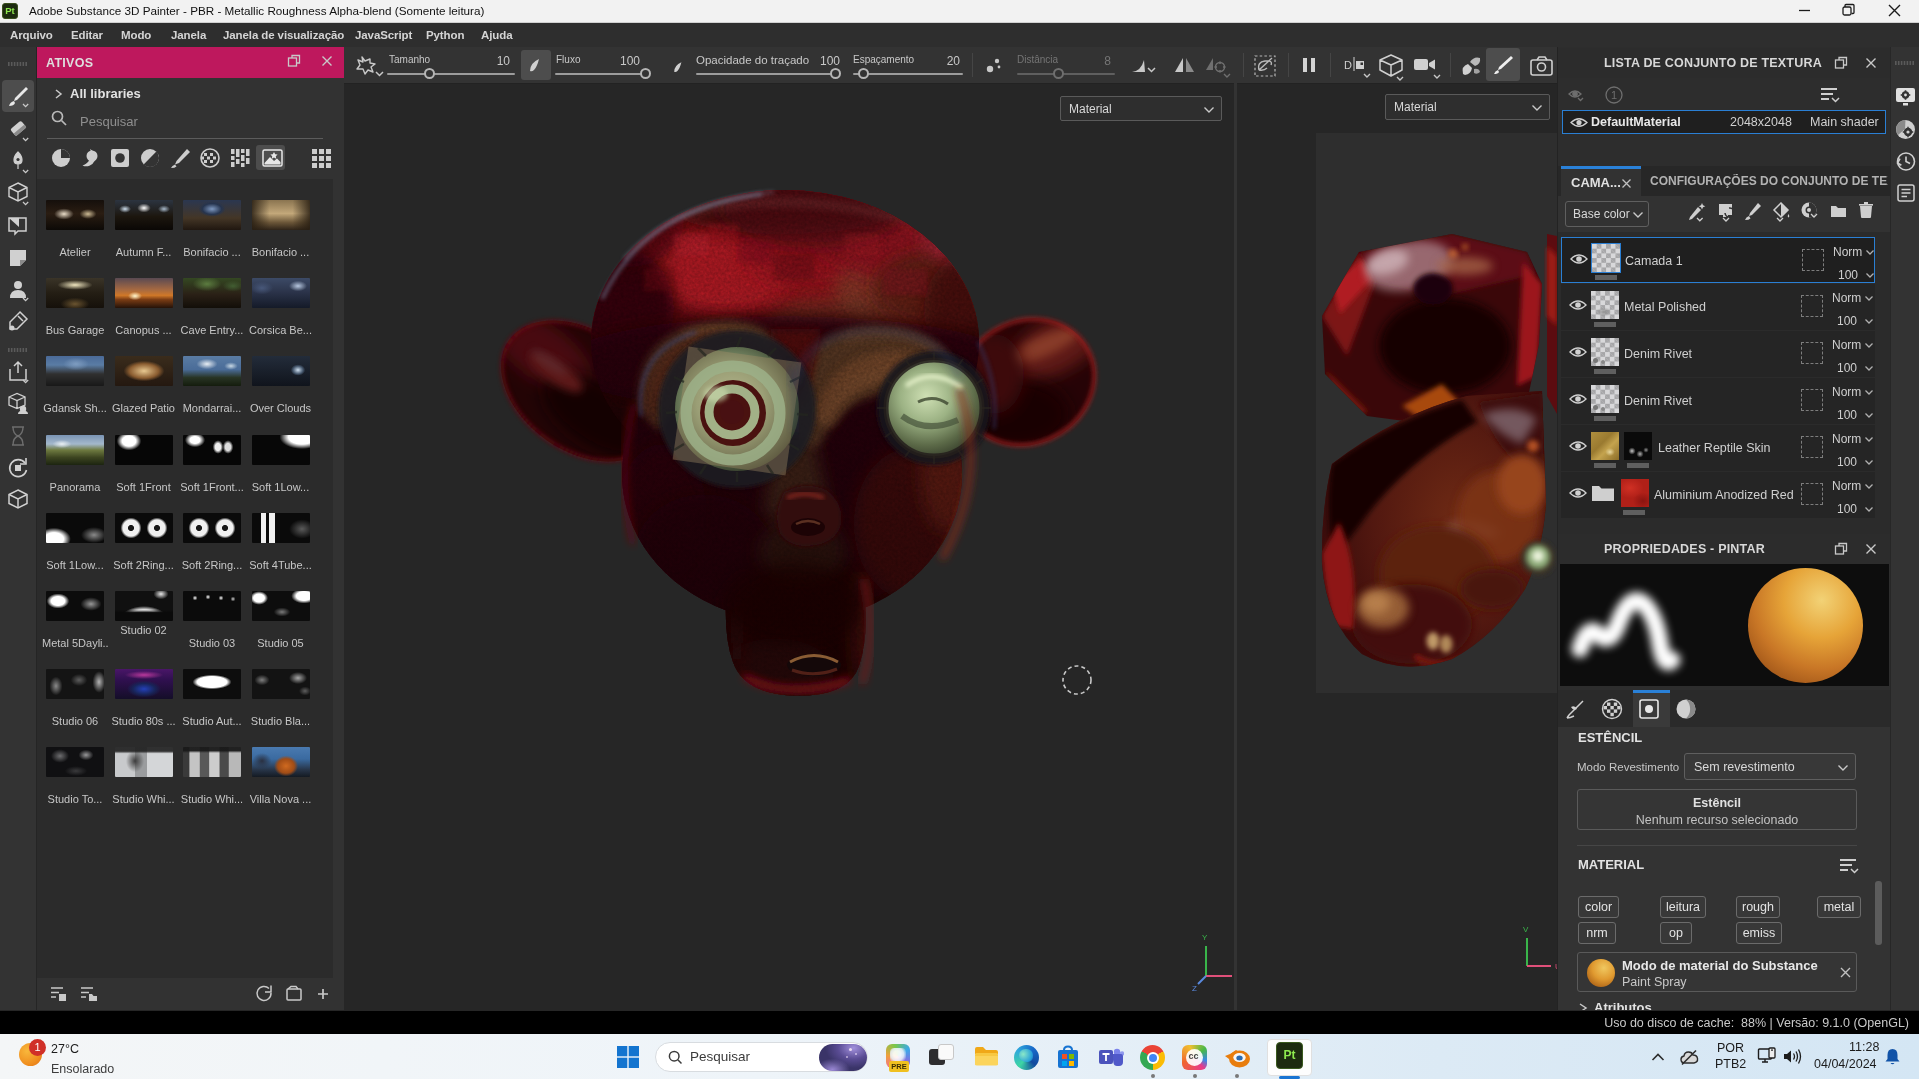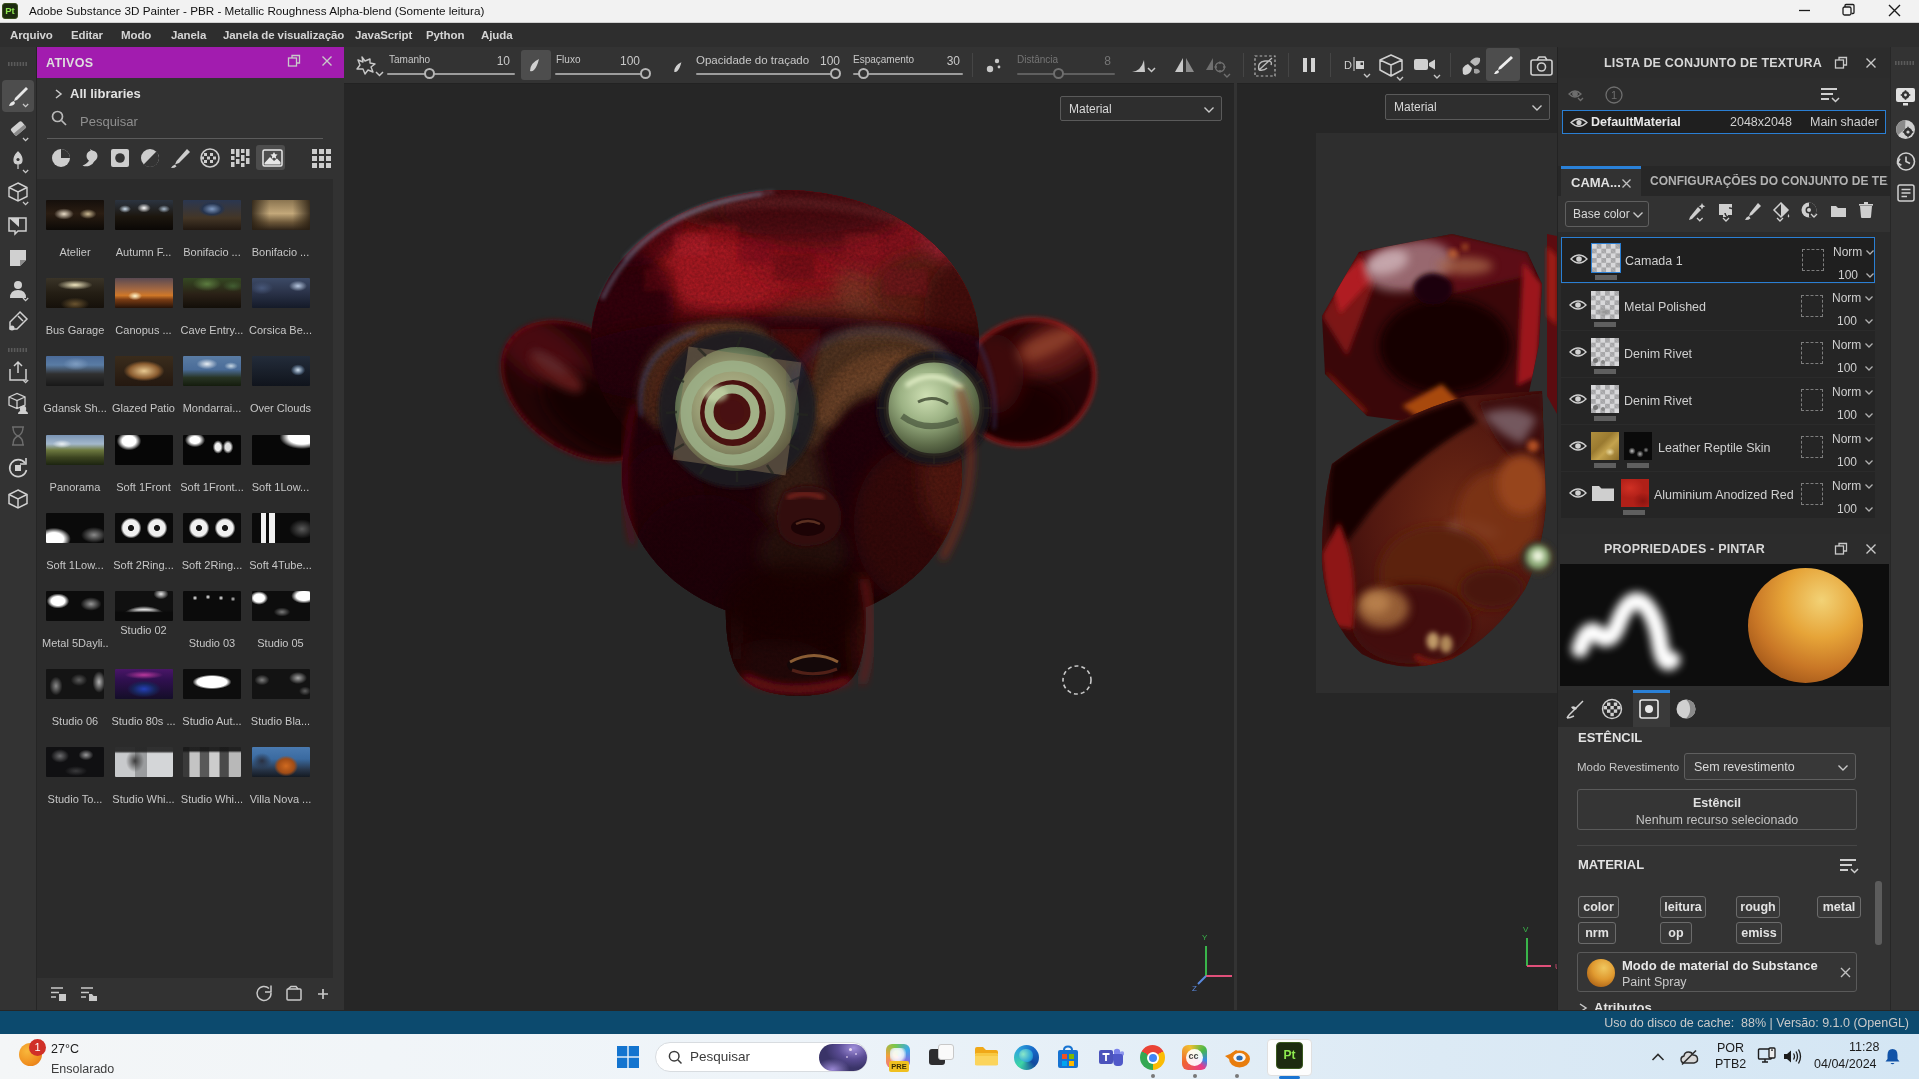--- a/index.html
+++ b/index.html
@@ -26,21 +26,21 @@
 .sknob { position:absolute; width:11px; height:11px; border:2px solid #b5b5b5; border-radius:50%; background:#333; }
 .sknob.dim { border-color:#6f6f6f; }
 .tbtn { position:absolute; width:30px; height:30px; top:3px; border-radius:3px; }
 .tbtn.sel { background:#4d4d4d; }
 
 
 .ts-ic { position:absolute; left:5px; width:26px; height:26px; }
 .ts-sel { position:absolute; left:2px; width:32px; height:32px; background:#4d4d4d; border-radius:4px; }
 
 
-#assets-header { position:absolute; left:0; top:0; width:308px; height:31px; background:#a21caf; }
+#assets-header { position:absolute; left:0; top:0; width:308px; height:31px; background:#be185d; }
 #assets-header .t { position:absolute; left:9px; top:9px; font-size:12.5px; font-weight:bold; color:#dedede; letter-spacing:0.3px; }
 .panel-ic { position:absolute; top:7px; }
 .alib { position:absolute; left:33px; top:39px; font-size:13px; font-weight:bold; color:#e2e2e2; }
 .search-ph { position:absolute; left:43px; top:67px; font-size:13px; color:#8f8f8f; }
 .search-line { position:absolute; left:10px; top:91px; width:276px; height:1px; background:#5c5c5c; }
 .thumb-area { position:absolute; left:0; top:132px; width:296px; height:799px; background:#2b2b2b; }
 .thumb { position:absolute; width:58px; height:30px; border-radius:1px; }
 .tlabel { position:absolute; width:66px; text-align:center; font-size:11px; color:#c6c6c6; white-space:nowrap; overflow:hidden; }
 
 
@@ -61,24 +61,24 @@
 .lrow .norm { position:absolute; left:271px; top:7px; font-size:12px; color:#cfcfcf; }
 .lrow .o100 { position:absolute; left:276px; top:30px; font-size:12px; color:#cfcfcf; }
 .lrow .chev { position:absolute; width:10px; height:8px; }
 .checker { position:absolute; width:28px; height:28px; background:
   linear-gradient(45deg,#a6a6a8 25%,transparent 25%,transparent 75%,#a6a6a8 75%),
   linear-gradient(45deg,#a6a6a8 25%,#d8d8da 25%,#d8d8da 75%,#a6a6a8 75%);
   background-size:9.4px 9.4px; background-position:0 0,4.7px 4.7px; }
 .cbar { position:absolute; width:22px; height:5px; background:#5f5f5f; }
 .dashbox { position:absolute; left:240px; top:11px; width:22px; height:22px; border:1px dashed #7d7d7d; }
 .lrow .eye { position:absolute; left:8px; top:14px; }
-.pbtn { position:absolute; height:22px; border:1px solid #6b6b6b; border-radius:3px; background:#383838; color:#e2e2e2; font-size:12.5px; font-weight:bold; text-align:center; line-height:20px; }
-
-
-#statusbar { left:0; top:1010px; width:1919px; height:24px; background:#0c4a6e; border-top:1px solid #262626; }
+.pbtn { position:absolute; height:22px; border:1px solid #6b6b6b; border-radius:3px; background:#383838; color:#e2e2e2; font-size:12.5px; font-weight:normal; text-align:center; line-height:20px; }
+
+
+#statusbar { left:0; top:1010px; width:1919px; height:24px; background:#000000; border-top:1px solid #262626; }
 #statusbar .txt { position:absolute; right:10px; top:5px; font-size:12.5px; color:#c9c9c9; }
 
 
 #taskbar { left:0; top:1034px; width:1919px; height:45px; background:linear-gradient(90deg,#f4f6f7 0%,#eef4f9 40%,#dceaf5 75%,#d4e6f4 100%); }
 </style>
 </head>
 <body>
 <div id="titlebar" class="abs">
   <div id="ptlogo" class="abs">Pt</div>
   <div id="title-text" class="abs">Adobe Substance 3D Painter - PBR - Metallic Roughness Alpha-blend (Somente leitura)</div>
@@ -362,21 +362,21 @@
   <div class="slider" style="left:211px;top:26px;width:92px"></div>
     <div class="sknob" style="left:296px;top:21px"></div>
   <svg class="abs" style="left:327px;top:12px" width="16" height="16" viewBox="0 0 20 20">
       <path d="M4 16 Q4 8 13 4 Q11 12 8 15 Q6 17 4 16Z" fill="#d0d0d0"></path>
     </svg>
   <span class="tb-label" style="left:352px;font-size:11.5px">Opacidade do traçado</span>
     <span class="tb-val" style="left:466px;width:30px">100</span>
   <div class="slider" style="left:352px;top:26px;width:140px"></div>
     <div class="sknob" style="left:486px;top:21px"></div>
   <span class="tb-label" style="left:509px">Espaçamento</span>
-    <span class="tb-val" style="left:582px;width:34px">30</span>
+    <span class="tb-val" style="left:582px;width:34px">20</span>
   <div class="slider" style="left:509px;top:26px;width:110px"></div>
     <div class="sknob" style="left:514px;top:21px"></div>
   <div class="tb-sep" style="left:628px"></div>
   <svg class="abs" style="left:640px;top:9px" width="20" height="20" viewBox="0 0 20 20">
       <circle cx="6" cy="13" r="3.2" fill="#c8c8c8"></circle>
       <circle cx="13" cy="5" r="2.2" fill="#c8c8c8"></circle>
       <circle cx="15" cy="11" r="1.4" fill="#c8c8c8"></circle>
     </svg>
   <span class="tb-label tb-dim" style="left:673px">Distância</span>
     <span class="tb-val tb-dim" style="left:735px;width:32px">8</span>

